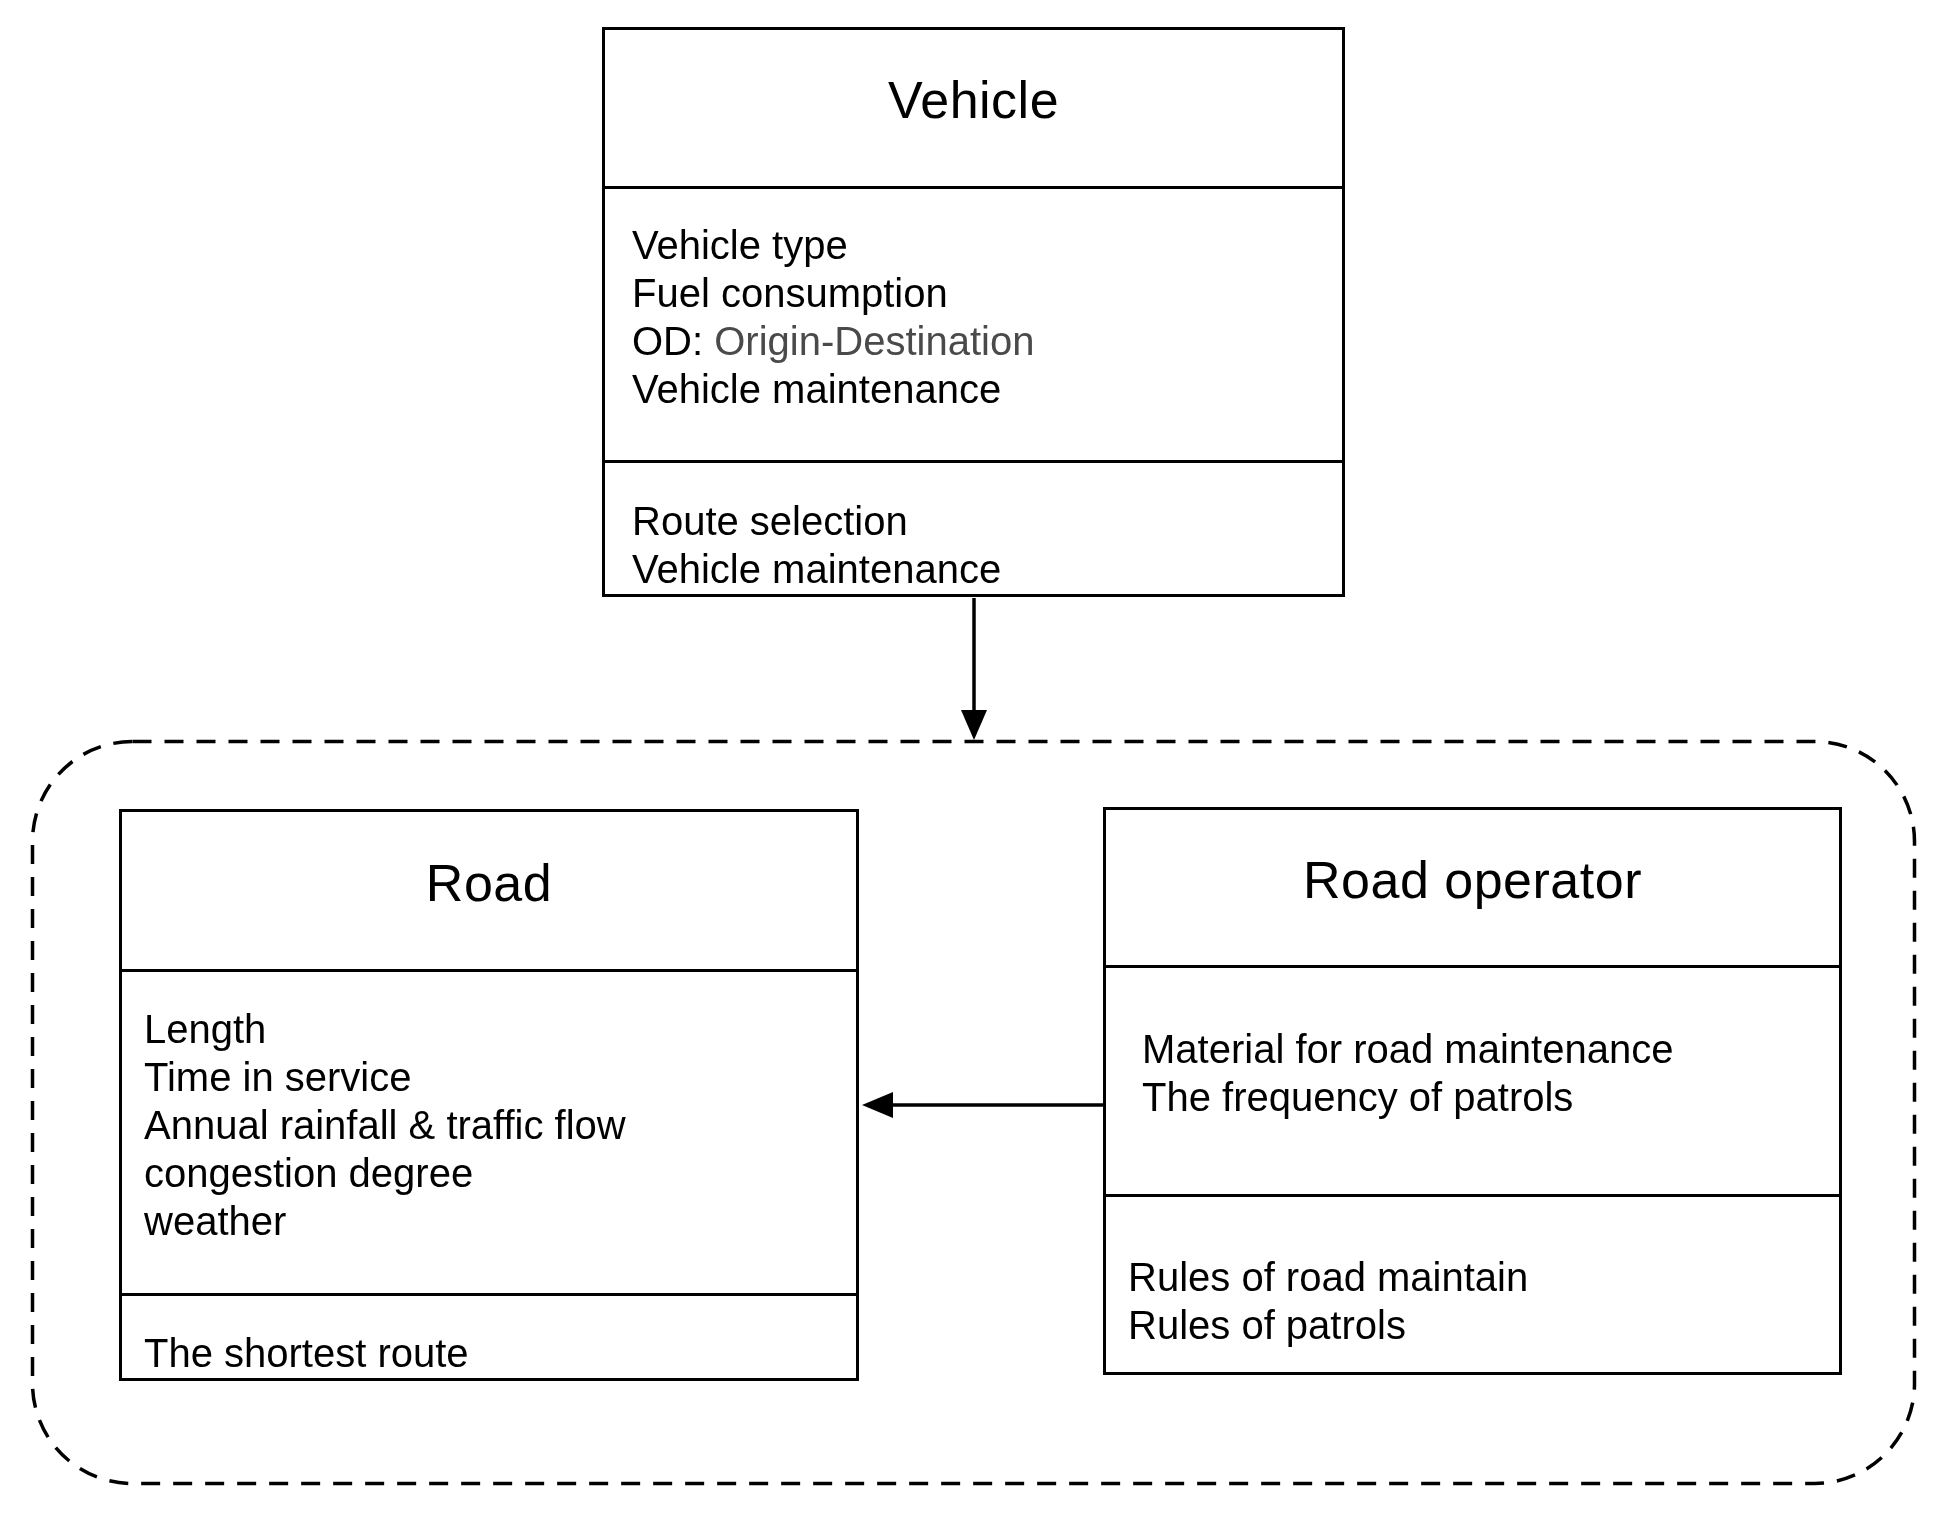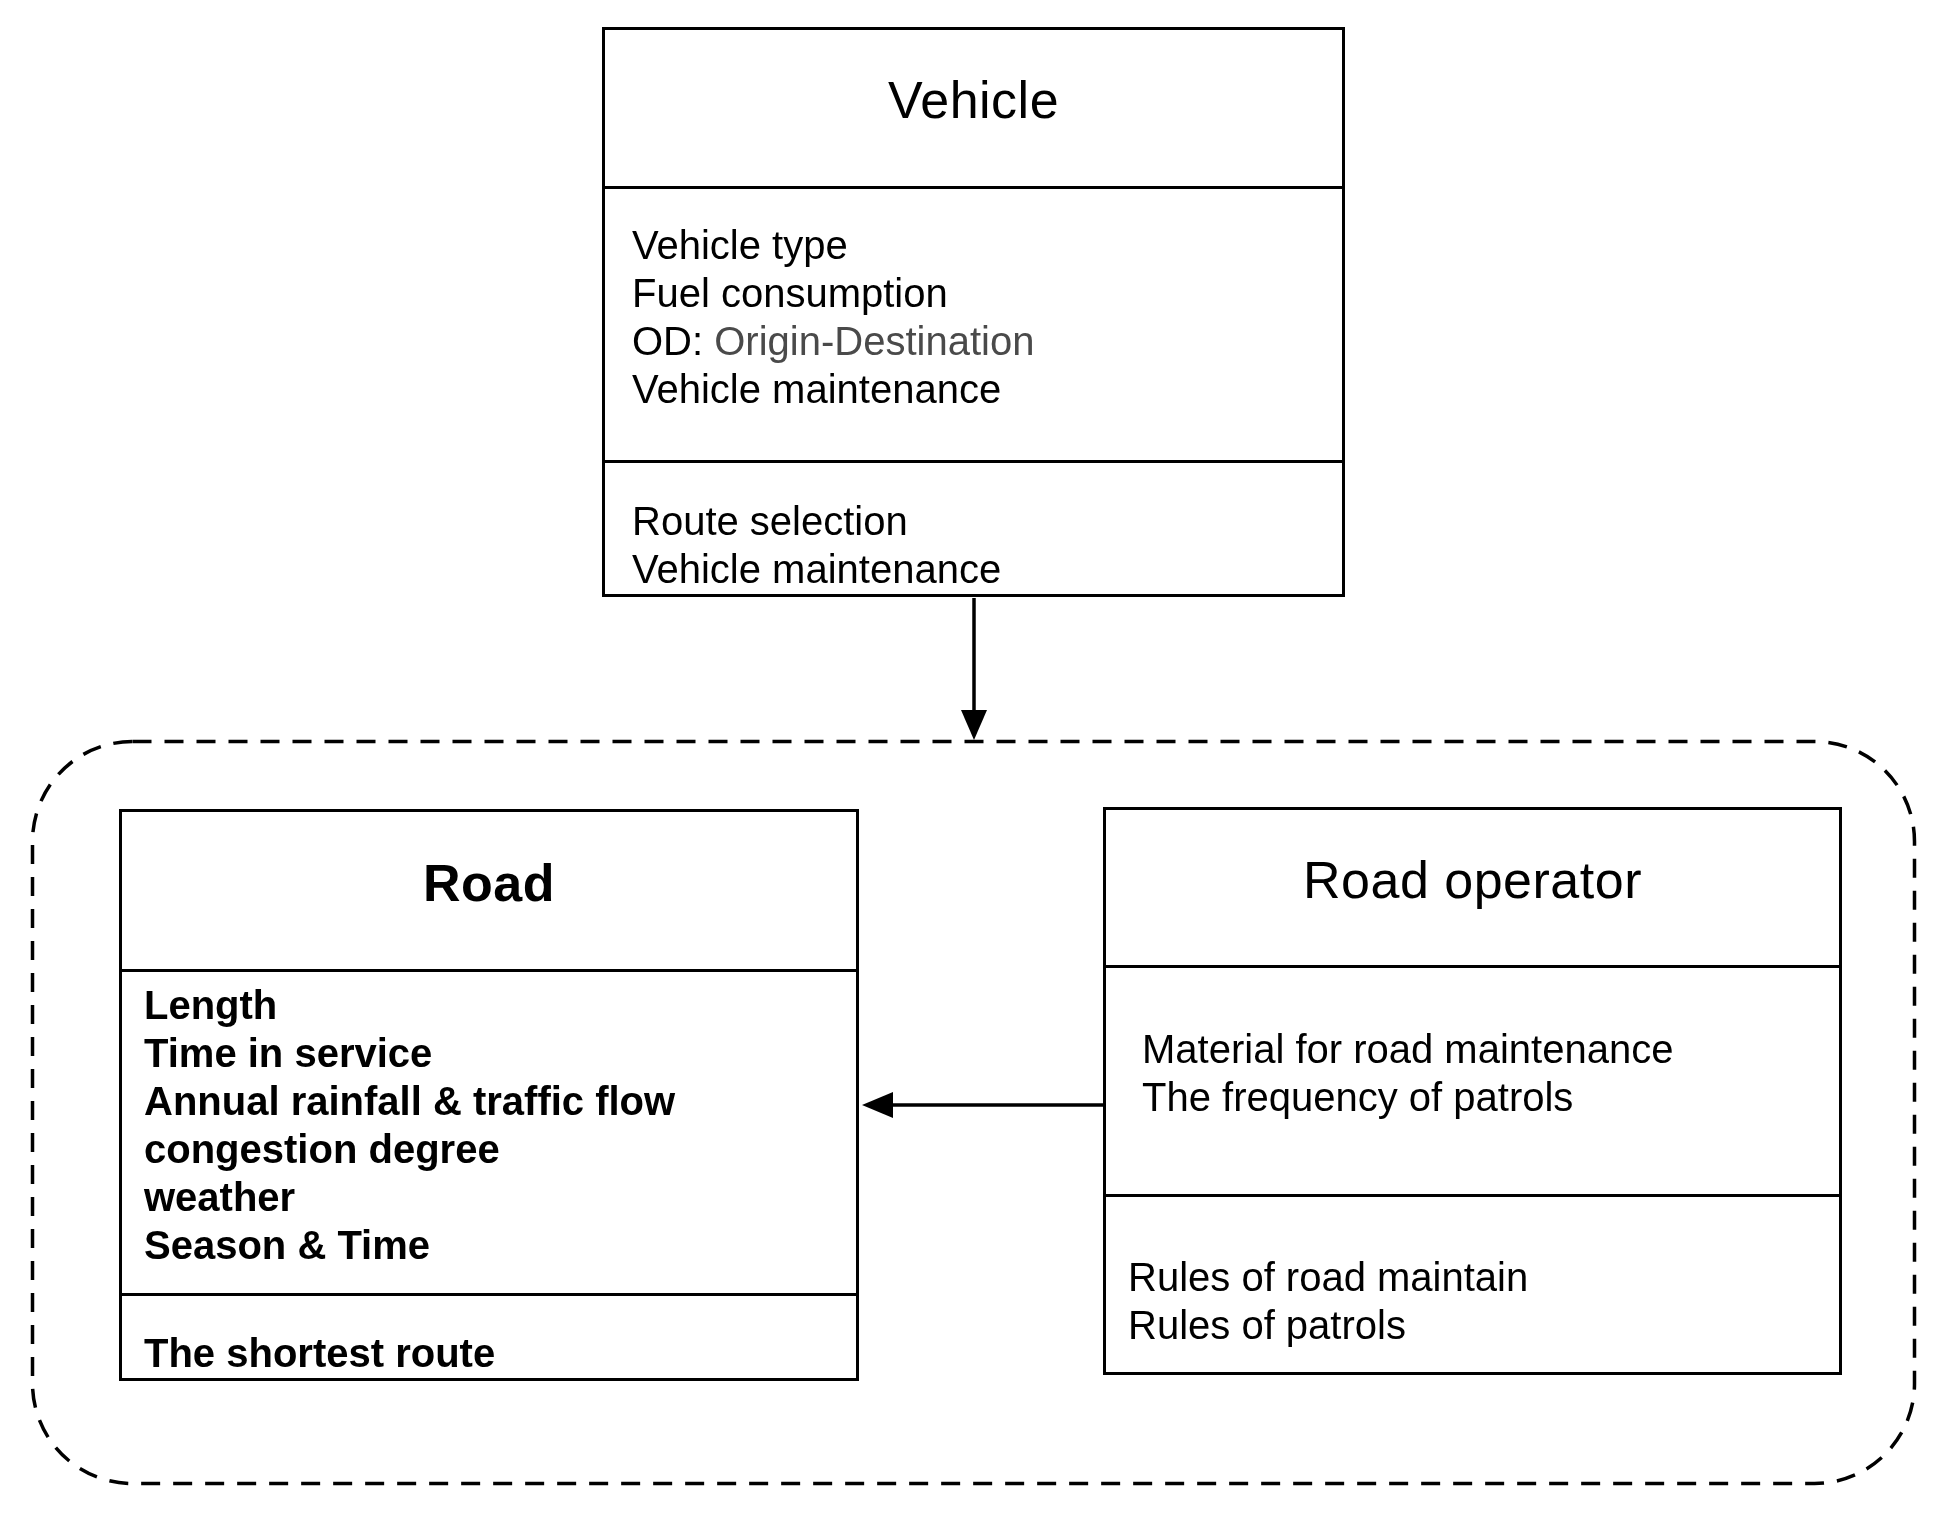--- a/index.html
+++ b/index.html
@@ -50,21 +50,21 @@
     justify-content: center;
     font-size: 40px;
     line-height: 48px;
     flex: 0 0 auto;
   }
   .vehicle { left: 602px; top: 27px; width: 743px; height: 570px; }
   .vehicle .title    { height: 140px; }
   .vehicle .attrs    { height: 258px; padding-left: 27px; }
   .vehicle .ops      { height: 166px; padding-left: 27px; }
 
-  .road { left: 119px; top: 809px; width: 740px; height: 572px; font-weight: bold; }
+  .road { left: 119px; top: 809px; width: 740px; height: 572px; }
   .road .title { height: 141px; }
   .road .attrs { height: 308px; padding-left: 22px; }
   .road .ops   { height: 117px; padding-left: 22px; }
 
   .roadop { left: 1103px; top: 807px; width: 739px; height: 568px; }
   .roadop .title { height: 139px; }
   .roadop .attrs { height: 213px; padding-left: 36px; }
   .roadop .ops   { height: 210px; padding-left: 22px; }
 
   .muted { color: #4a4a4a; margin-top: 44px; }
@@ -101,21 +101,20 @@
   </div>
 
   <div class="classbox road">
     <div class="title">Road</div>
     <div class="section attrs">
       <div>Length</div>
       <div>Time in service</div>
       <div>Annual rainfall &amp; traffic flow</div>
       <div>congestion degree</div>
       <div>weather</div>
-      <div>Season &amp; Time</div>
     </div>
     <div class="section ops">
       <div>The shortest route</div>
     </div>
   </div>
 
   <div class="classbox roadop">
     <div class="title">Road operator</div>
     <div class="section attrs">
       <div>Material for road maintenance</div>

